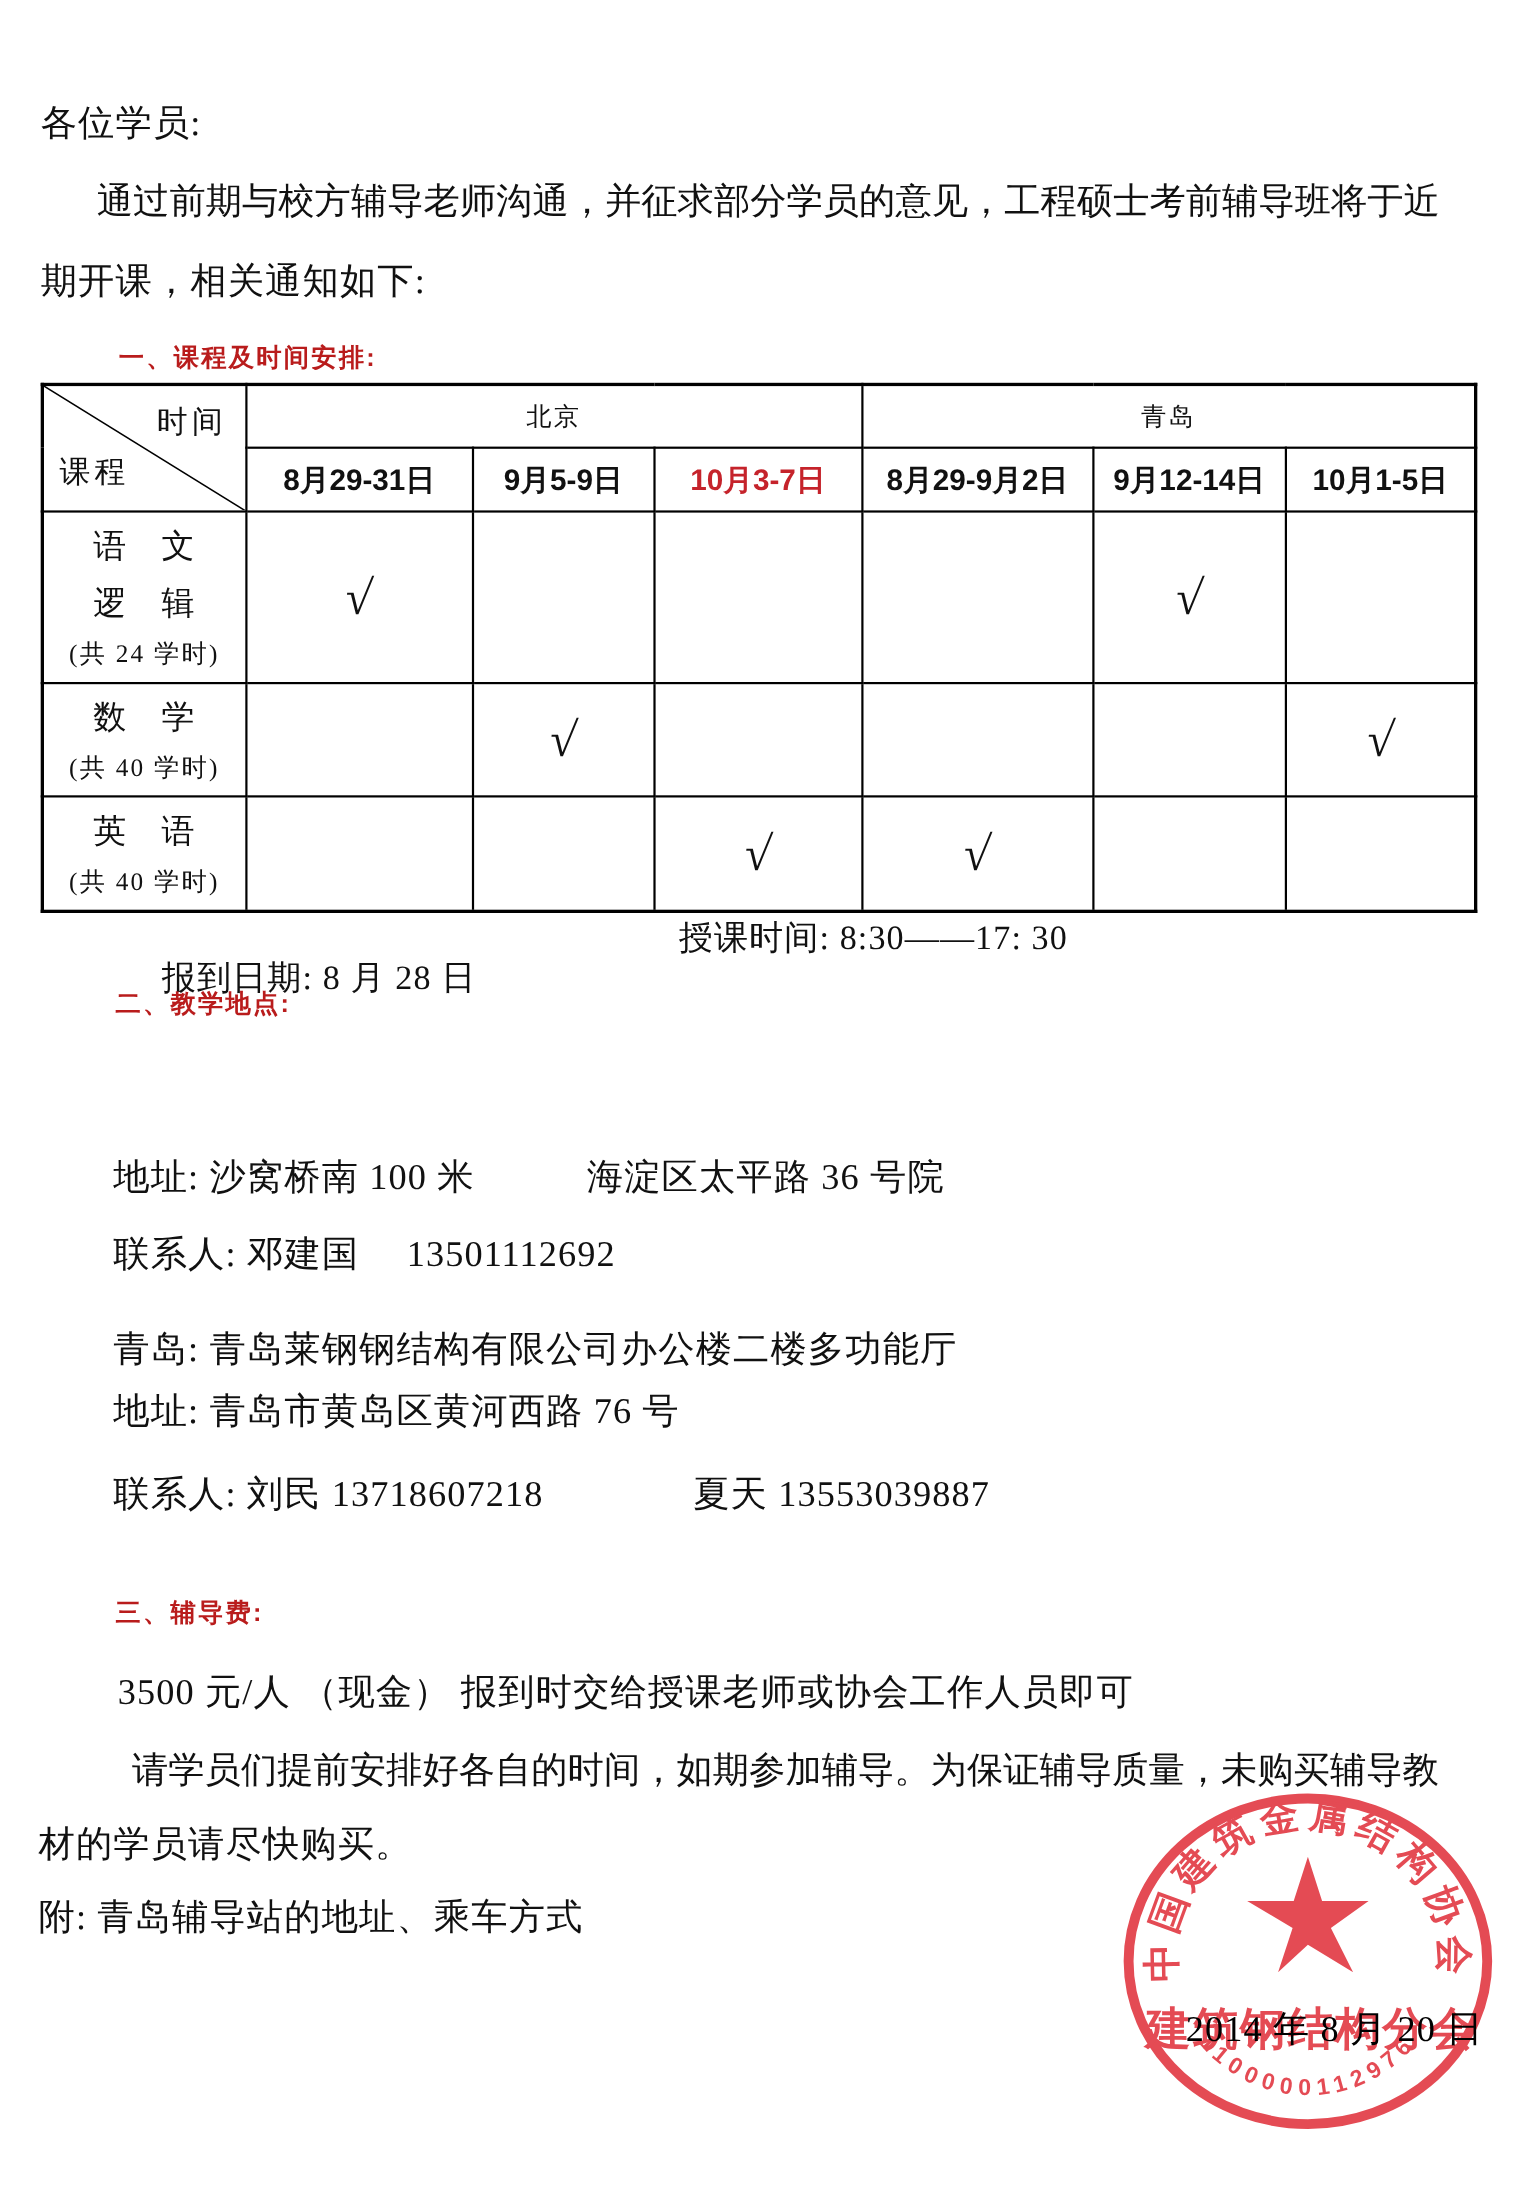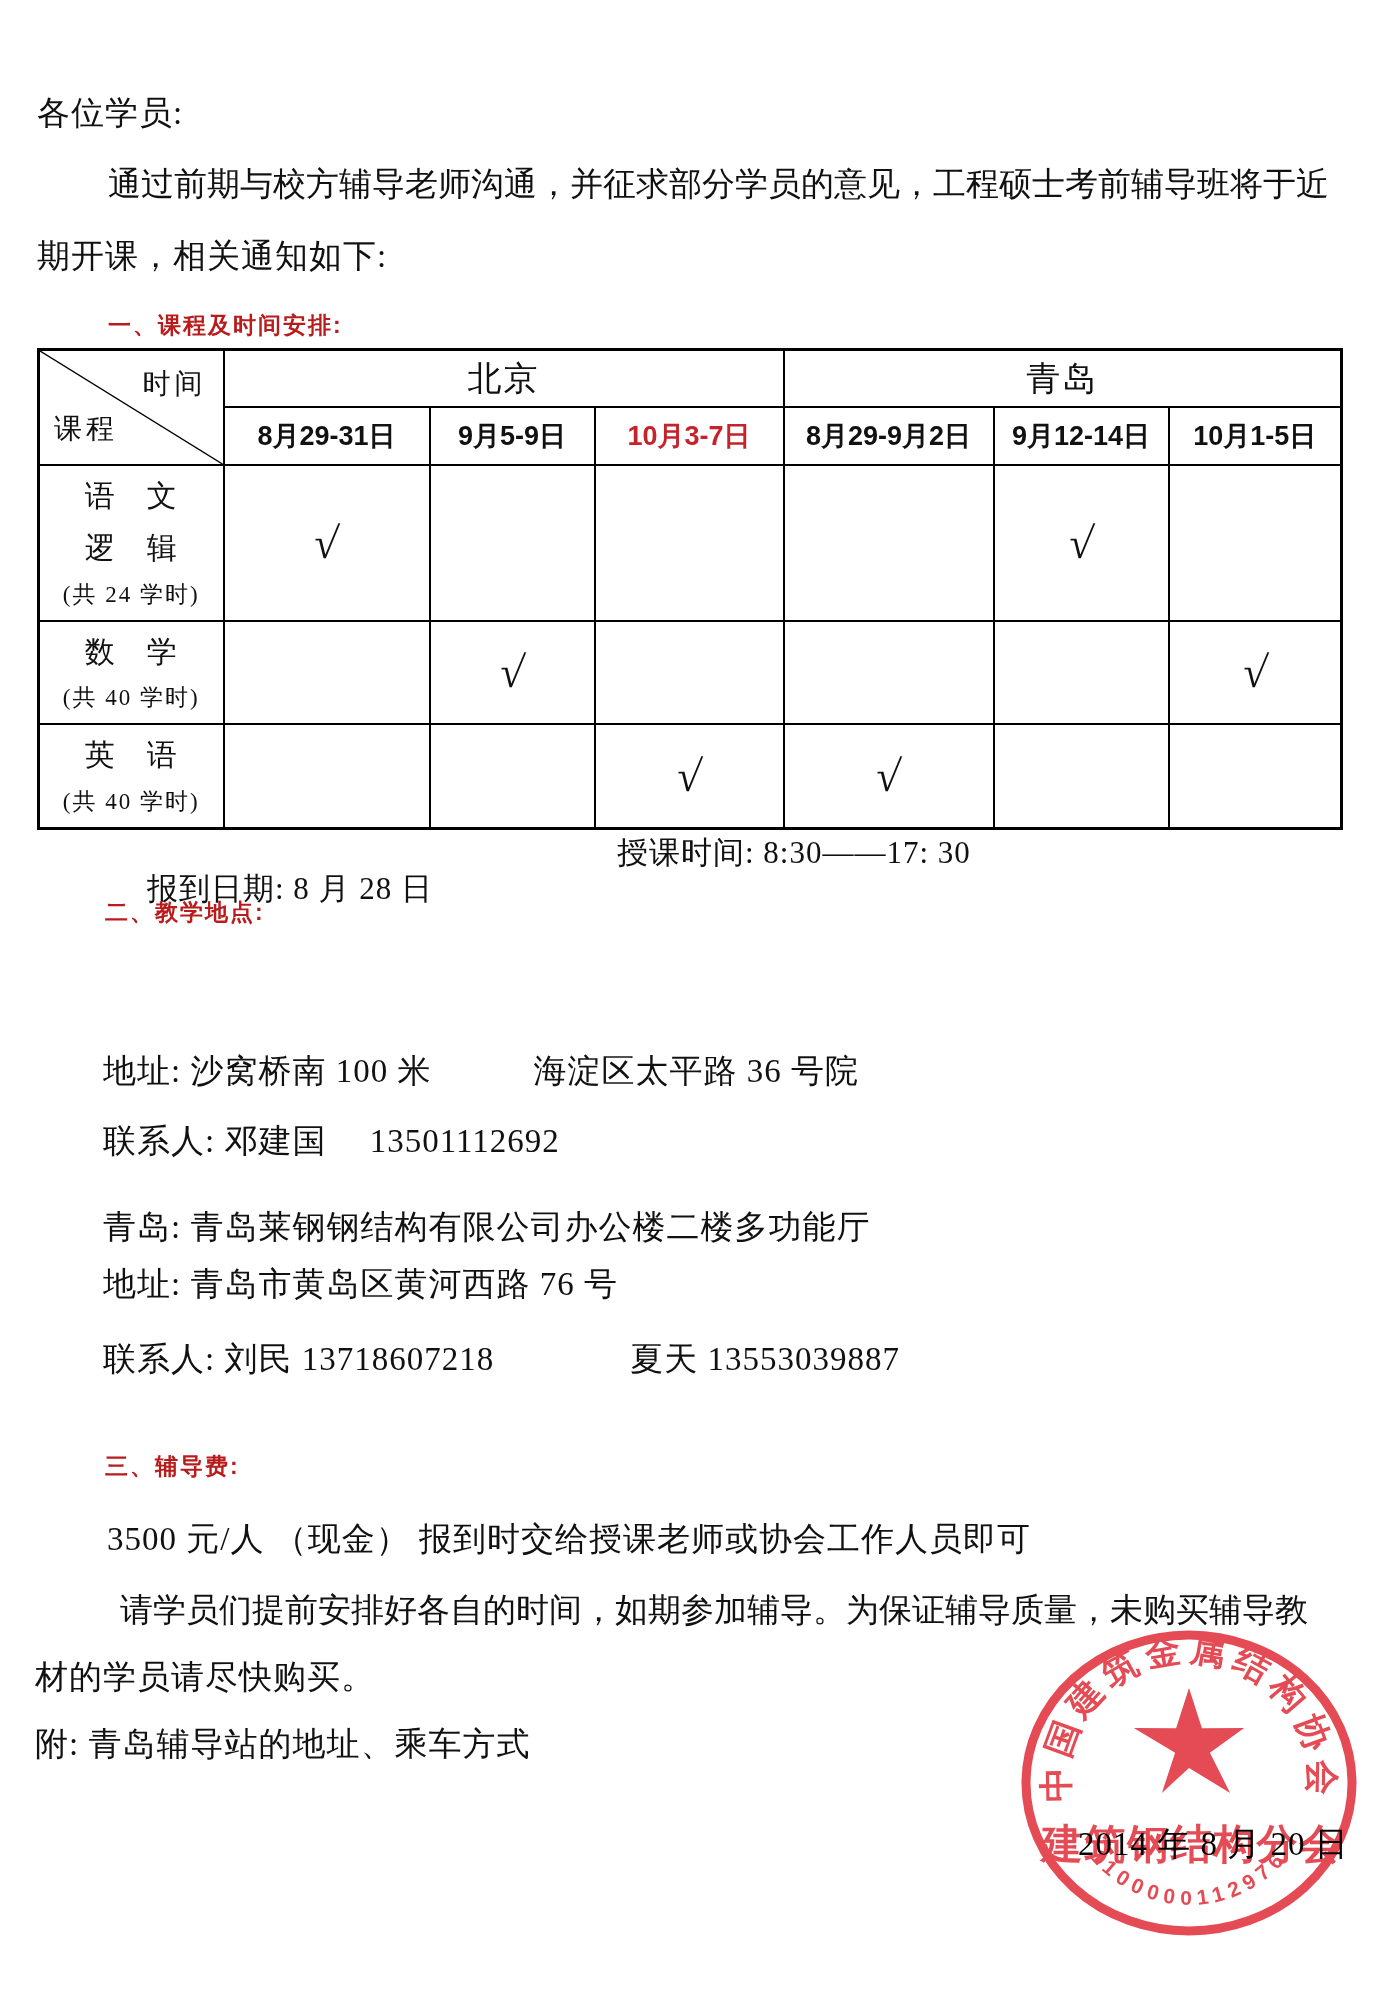--- a/index.html
+++ b/index.html
@@ -12,21 +12,21 @@
            font-family:"Liberation Sans","DejaVu Sans",sans-serif; }
   .body-line { font-size:33px; letter-spacing:1px; line-height:1.05; }
   .heading { font-size:23px; font-weight:bold; letter-spacing:2px; color:#b91c1c;
              font-family:"Liberation Sans","DejaVu Sans",sans-serif; }
 
   
   table.schedule { position:absolute; left:37px; top:348px; border-collapse:collapse;
                    table-layout:fixed; border:3px solid #000; }
   table.schedule td { border:2px solid #000; padding:0; text-align:center;
                       vertical-align:middle; overflow:hidden; }
-  td.city-cell { font-size:34px; letter-spacing:2px; height:55px; }
+  td.city-cell { font-size:23px; letter-spacing:2px; height:55px; }
   td.date-cell { font-size:27px; font-weight:bold; height:56px;
                  font-family:"Liberation Sans","DejaVu Sans",sans-serif; }
   td.date-red  { color:#c5232b;margin-left:26px; }
   td.course-cell .course-inner { display:flex; flex-direction:column; justify-content:space-evenly;
                                  align-items:center; height:100%; }
   .course-name { font-size:30px; letter-spacing:1px; white-space:pre; }
   .course-hours { font-size:23px; letter-spacing:2px; white-space:pre; }
   .check { font-size:44px; font-weight:bold; transform:skewX(-6deg); display:inline-block; }
 
   
@@ -48,21 +48,21 @@
                letter-spacing:1px; z-index:5; white-space:pre; }
 </style>
 </head>
 <body>
 
 <div class="page">
 
 
   <div class="abs body-line" style="left:37px; top:96px;">各位学员:</div>
 
-  <div class="abs body-line" style="left:108px; top:167px; letter-spacing:0;">通过前期与校方辅导老师沟通，并征求部分学员的意见，工程硕士考前辅导班将于近</div>
+  <div class="abs body-line" style="left:88px; top:167px; letter-spacing:0;">通过前期与校方辅导老师沟通，并征求部分学员的意见，工程硕士考前辅导班将于近</div>
 
   <div class="abs body-line" style="left:37px; top:239px;">期开课，相关通知如下:</div>
 
   <div class="abs heading" style="left:108px; top:310px;">一、课程及时间安排:</div>
 
   <table class="schedule">
     <colgroup>
       <col style="width:185px">
         <col style="width:206px">
         <col style="width:165px">

